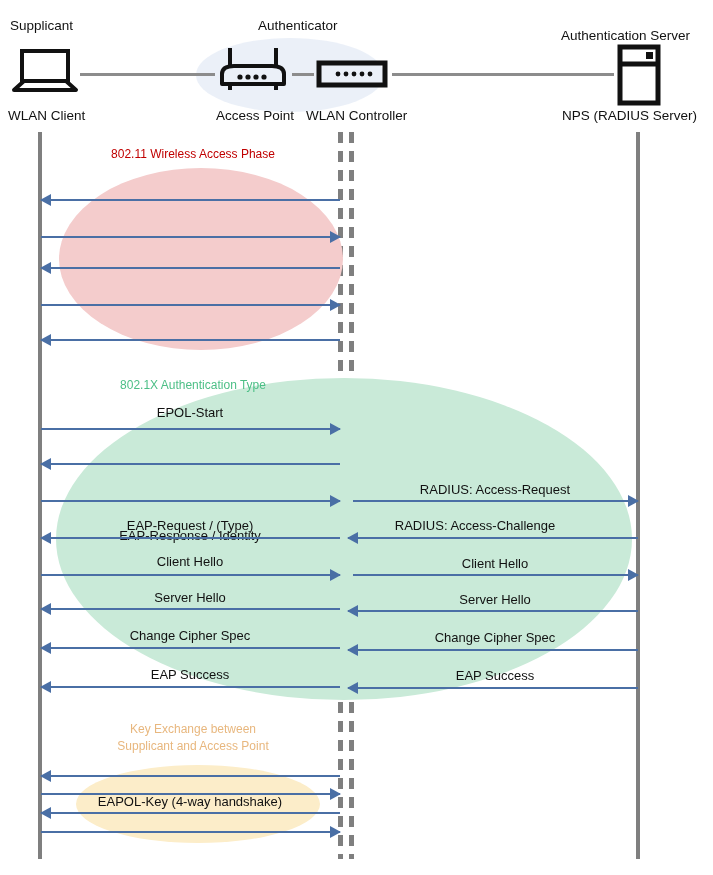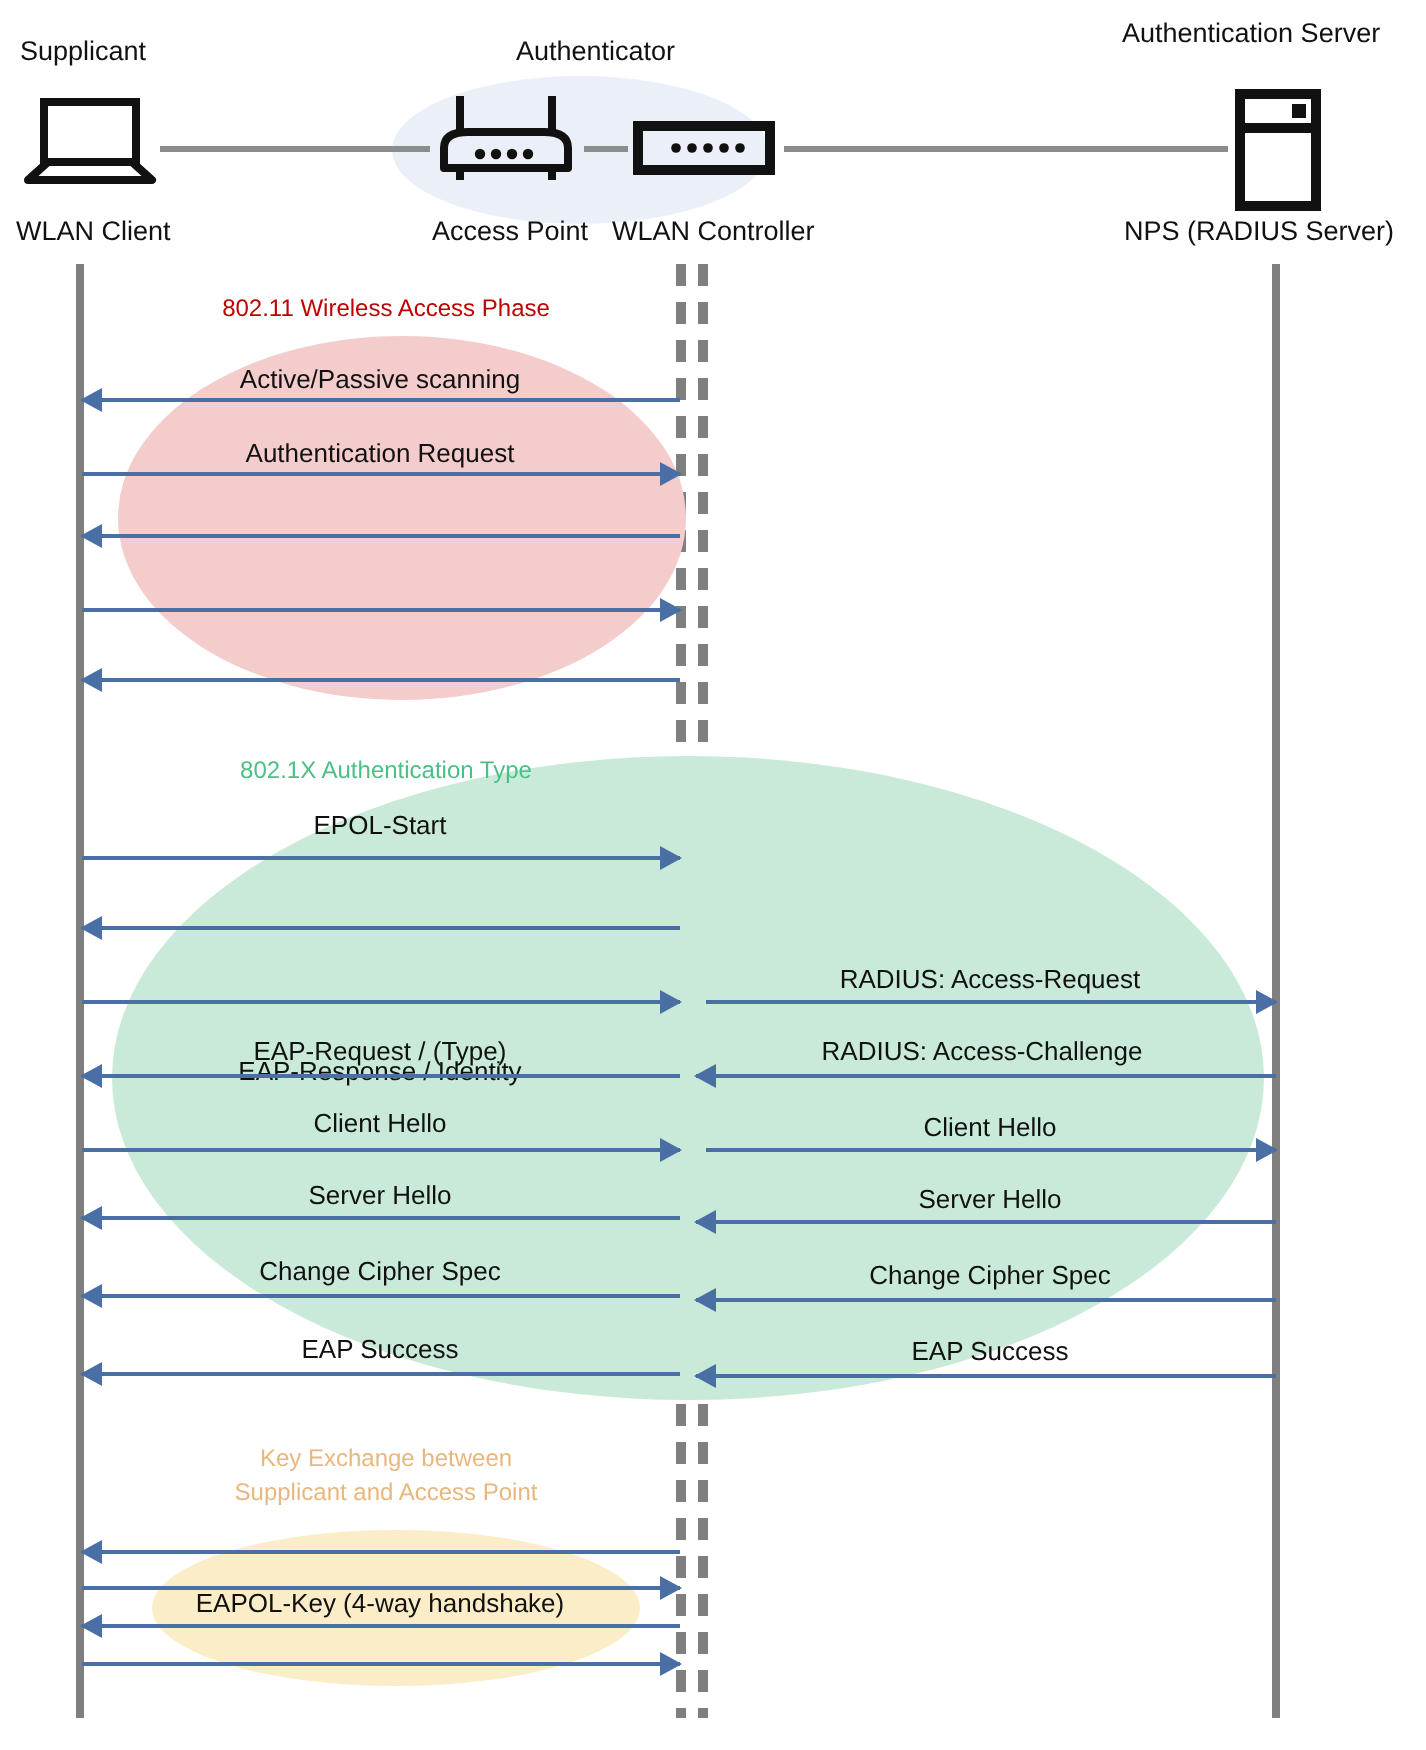--- a/index.html
+++ b/index.html
@@ -117,21 +117,21 @@
 </style>
 </head>
 <body>
 
 <div id="stage">
 
   <div class="auth-blob"></div>
 
   <div class="actor-title" style="left:10px;  top:18px;">Supplicant</div>
   <div class="actor-title" style="left:258px; top:18px;">Authenticator</div>
-  <div class="actor-title" style="left:561px; top:9px;">Authentication Server</div>
+  <div class="actor-title" style="left:561px; top:28px;">Authentication Server</div>
 
   <div class="hwire" style="left:80px;  top:73px; width:135px;"></div>
   <div class="hwire" style="left:292px; top:73px; width:22px;"></div>
   <div class="hwire" style="left:392px; top:73px; width:222px;"></div>
 
   <div class="icon" style="left:10px; top:48px;">
     <svg width="70" height="46" viewBox="0 0 70 46" aria-hidden="true">
       <rect x="12" y="3" width="46" height="30" fill="none" stroke="#111" stroke-width="4"></rect>
       <path d="M4 42 L14 33 L56 33 L66 42 Z" fill="none" stroke="#111" stroke-width="4" stroke-linejoin="round"></path>
     </svg>
@@ -176,24 +176,22 @@
 
   <div class="lifeline" style="left:38px;  top:132px; height:727px;"></div>
   <div class="lifeline-dashed" style="left:338px; top:132px; height:727px;"></div>
   <div class="lifeline-dashed" style="left:349px; top:132px; height:727px;"></div>
   <div class="lifeline" style="left:636px; top:132px; height:727px;"></div>
 
   <div class="phase-ellipse ellipse-pink" style="left:59px; top:168px; width:284px; height:182px;"></div>
 
   <div class="phase-title" style="left:63px; top:146px; width:260px; color:#c00000;">802.11 Wireless Access Phase</div>
 
-  <div class="msg-label" style="left:40px; top:182px; width:300px;">Active/Passive scanning</div>
   <div class="msg to-left" style="left:41px; top:199px; width:299px;"></div>
 
-  <div class="msg-label" style="left:40px; top:219px; width:300px;">Authentication Request</div>
   <div class="msg to-right" style="left:41px; top:236px; width:299px;"></div>
 
   <div class="msg to-left" style="left:41px; top:267px; width:299px;"></div>
 
   <div class="msg to-right" style="left:41px; top:304px; width:299px;"></div>
 
   <div class="msg to-left" style="left:41px; top:339px; width:299px;"></div>
 
   <div class="phase-ellipse ellipse-green" style="left:56px; top:378px; width:576px; height:322px;"></div>
 
@@ -204,21 +202,21 @@
 
   <div class="msg to-left" style="left:41px; top:463px; width:299px;"></div>
 
   <div class="msg-label" style="left:40px; top:482px; width:300px;margin-top:46px;">EAP-Response / Identity</div>
   <div class="msg to-right" style="left:41px; top:500px; width:299px;"></div>
   <div class="msg-label" style="left:352px; top:482px; width:286px;">RADIUS: Access-Request</div>
   <div class="msg to-right" style="left:353px; top:500px; width:285px;"></div>
 
   <div class="msg-label" style="left:40px; top:518px; width:300px;">EAP-Request / (Type)</div>
   <div class="msg to-left" style="left:41px; top:537px; width:299px;"></div>
-  <div class="msg-label" style="left:348px; top:518px; width:286px;">RADIUS: Access-Challenge</div>
+  <div class="msg-label" style="left:332px; top:518px; width:286px;">RADIUS: Access-Challenge</div>
   <div class="msg to-left" style="left:348px; top:537px; width:290px;"></div>
 
   <div class="msg-label" style="left:40px; top:554px; width:300px;">Client Hello</div>
   <div class="msg to-right" style="left:41px; top:574px; width:299px;"></div>
   <div class="msg-label" style="left:352px; top:556px; width:286px;">Client Hello</div>
   <div class="msg to-right" style="left:353px; top:574px; width:285px;"></div>
 
   <div class="msg-label" style="left:40px; top:590px; width:300px;">Server Hello</div>
   <div class="msg to-left" style="left:41px; top:608px; width:299px;"></div>
   <div class="msg-label" style="left:352px; top:592px; width:286px;">Server Hello</div>

